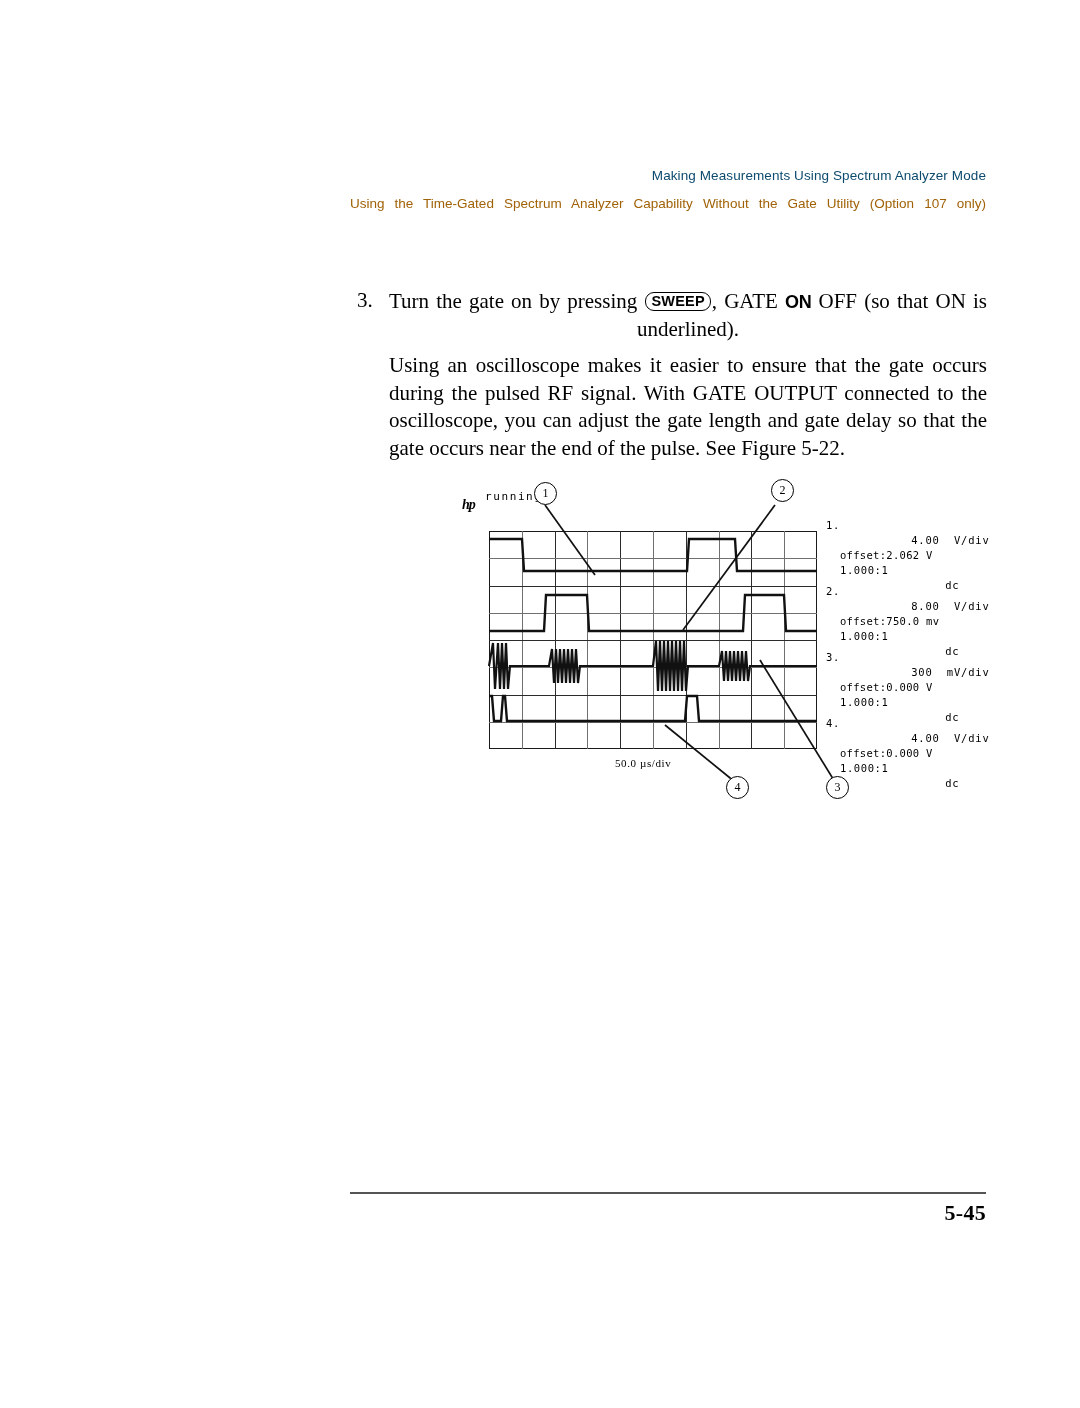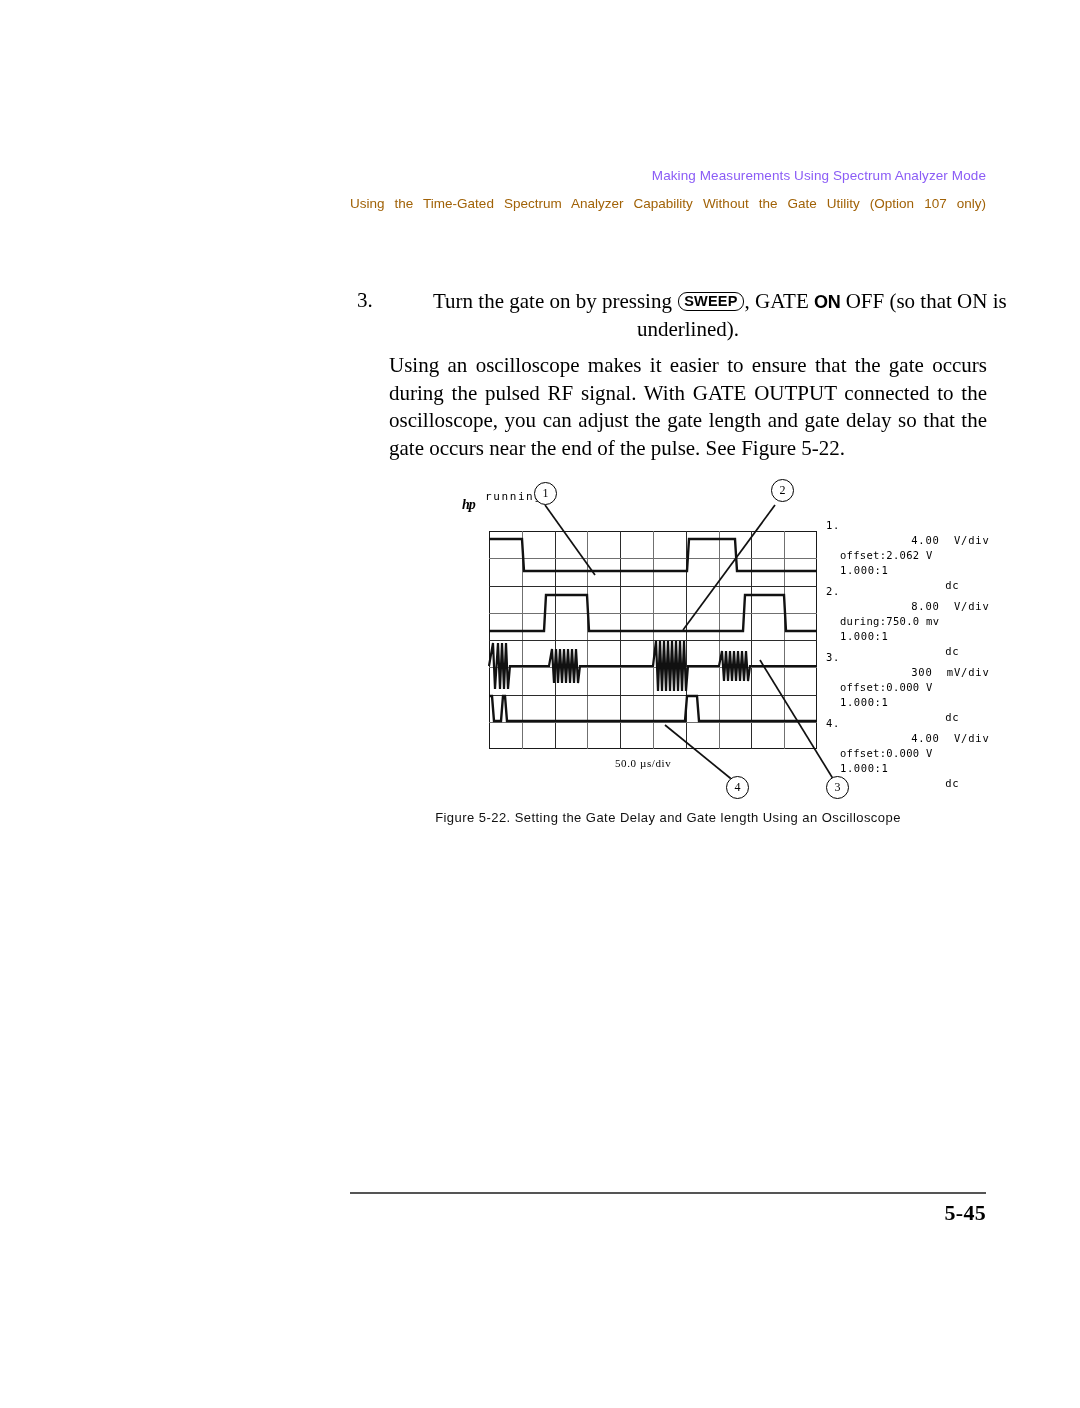--- a/index.html
+++ b/index.html
@@ -26,21 +26,21 @@
   
   .hdr-line1 {
     position: absolute;
     left: 350px;
     top: 168px;
     width: 636px;
     text-align: right;
     font-family: "Liberation Sans", "DejaVu Sans", sans-serif;
     font-size: 13.5px;
     letter-spacing: 0.1px;
-    color: #8b5cf6;
+    color: #0c4a6e;
   }
   .hdr-line2 {
     position: absolute;
     left: 350px;
     top: 196px;
     width: 636px;
     text-align: justify;
     text-align-last: justify;
     font-family: "Liberation Sans", "DejaVu Sans", sans-serif;
     font-size: 13.5px;
@@ -65,21 +65,20 @@
   .step-body {
     margin-left: 32px;
     font-size: 21px;
     line-height: 27px;
     text-align: justify;
   }
   .step-body .ln1 {
     text-align: justify;
     text-align-last: justify;
     white-space: nowrap;
-    margin-left: 44px;
   }
   .step-body .ln2 {
     text-align: center;
   }
 
   .keycap {
     display: inline-block;
     border: 1.6px solid #000;
     border-radius: 9px;
     padding: 0px 5px 1px 5px;
@@ -344,39 +343,38 @@
       <div class="ch">
         <div class="r1"><span>1.</span>
           <span style="padding-left:14px">4.00  V/div</span></div>
         <div class="r2">offset:2.062 V</div>
         <div class="r3"><span>1.000:1</span>
           <span style="padding-left:36px">dc</span></div>
       </div>
       <div class="ch">
         <div class="r1"><span>2.</span>
           <span style="padding-left:14px">8.00  V/div</span></div>
-        <div class="r2">during:750.0 mv</div>
+        <div class="r2">offset:750.0 mv</div>
         <div class="r3"><span>1.000:1</span>
           <span style="padding-left:36px">dc</span></div>
       </div>
       <div class="ch">
         <div class="r1"><span>3.</span>
           <span style="padding-left:14px">300  mV/div</span></div>
         <div class="r2">offset:0.000 V</div>
         <div class="r3"><span>1.000:1</span>
           <span style="padding-left:36px">dc</span></div>
       </div>
       <div class="ch">
         <div class="r1"><span>4.</span>
           <span style="padding-left:14px">4.00  V/div</span></div>
         <div class="r2">offset:0.000 V</div>
         <div class="r3"><span>1.000:1</span>
           <span style="padding-left:36px">dc</span></div>
       </div>
     </div>
   </div>
 
-  <div class="caption">Figure 5-22. Setting the Gate Delay and Gate length Using an Oscilloscope</div>
 
   <div class="footer-rule"></div>
   <div class="page-number">5-45</div>
 
 </div>
 
 </body></html>

